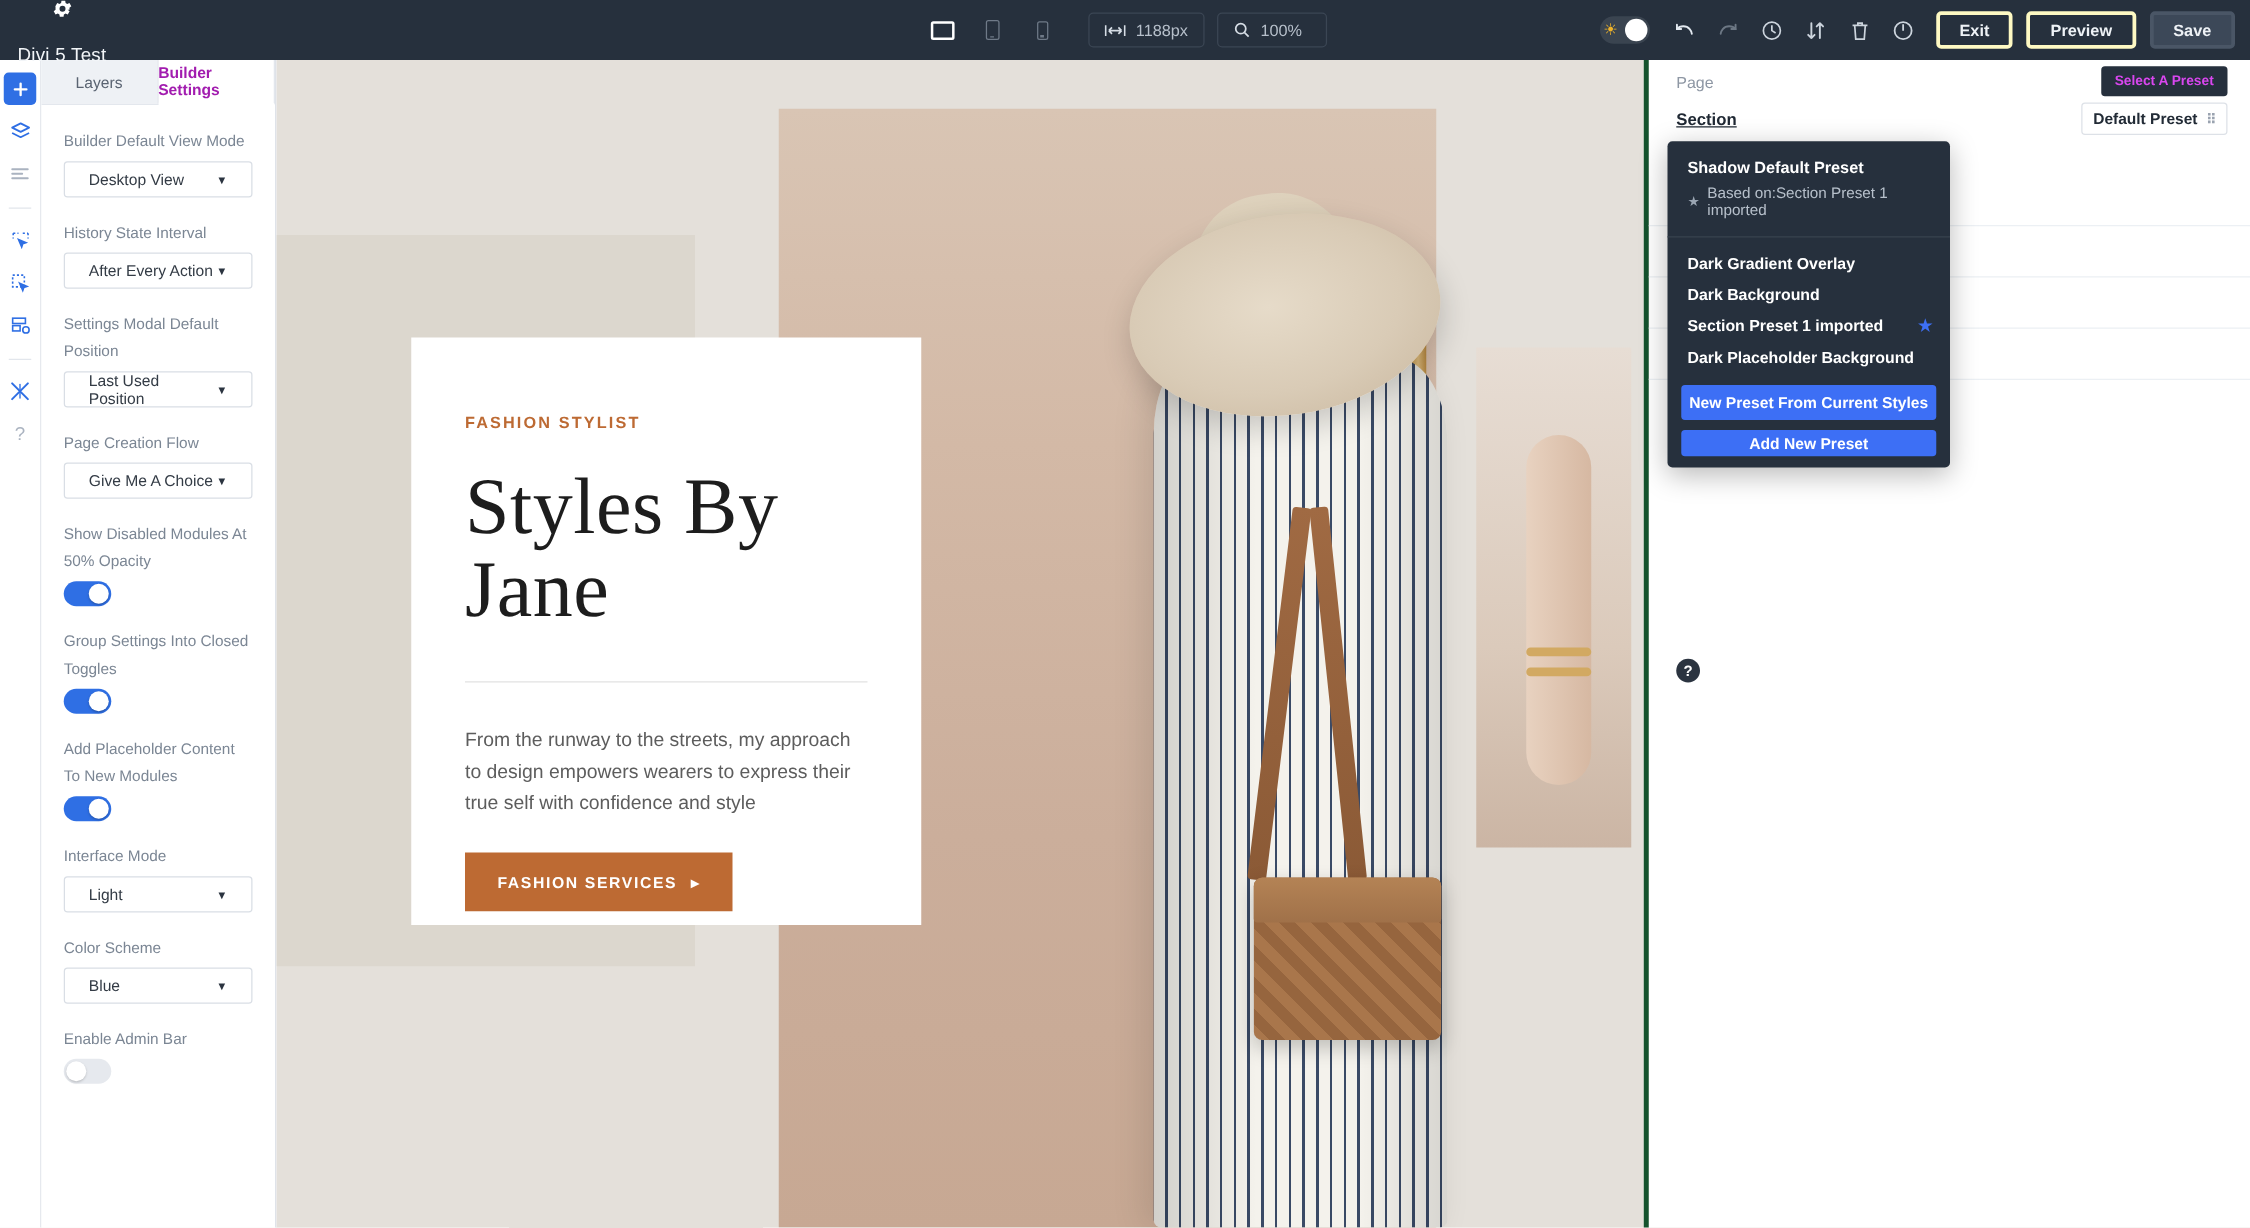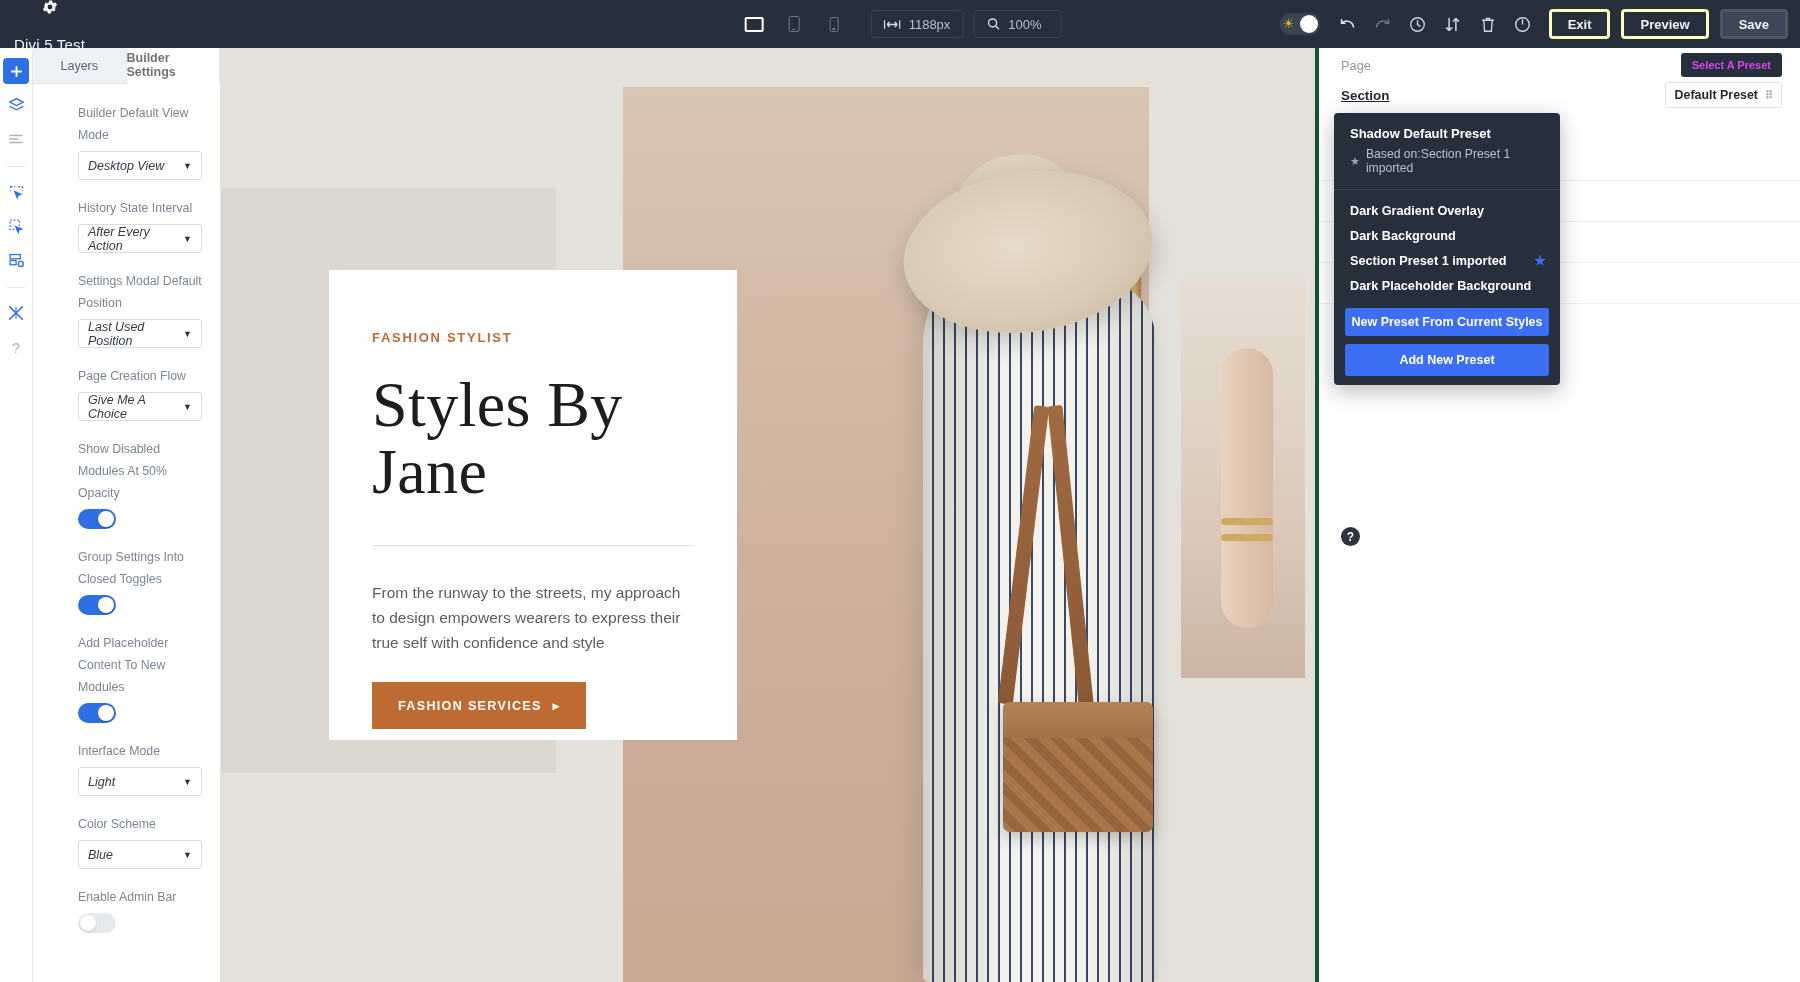--- a/index.html
+++ b/index.html
@@ -100,29 +100,29 @@
     border-right: 1px solid #dfe3e9;
     z-index: 25;
     overflow: hidden;
   }
   .tabs { display: flex; height: 36px; border-bottom: 1px solid #e3e7ed; background:#f4f6f9; }
   .tab {
     flex: 1; display: flex; align-items: center; justify-content: center;
     font-size: 12.5px; color: #5a6472; cursor: pointer; background:#eef1f5;
     border-right:1px solid #e3e7ed;
   }
-  .tab.active { background: #fff; color: #737373; font-weight: bold; border-bottom: 2px solid #fff; margin-bottom:-1px; }
+  .tab.active { background: #fff; color: #a21caf; font-weight: bold; border-bottom: 2px solid #fff; margin-bottom:-1px; }
   .lp-body { padding: 18px 18px 20px 18px; }
-  .field { margin-bottom: 17px; margin-left: 27px; }
+  .field { margin-bottom: 17px; }
   .flabel { font-size: 12.3px; color: #7b8694; line-height: 22px; margin-bottom: 5px; }
   .select {
     height: 29px; border: 1px solid #d9dee5; border-radius: 3px;
     background: #fff;
     display: flex; align-items: center; justify-content: space-between;
-    padding: 0 9px; font-size: 12.5px; color: #333b45; cursor: pointer; font-style: italic;
+    padding: 0 19px; font-size: 12.5px; color: #333b45; cursor: pointer;
   }
   .select .caret { font-size: 9px; color: #2b3440; }
   .toggle {
     width: 38px; height: 20px; border-radius: 10px; background: #2f6fe4;
     display: flex; align-items: center; justify-content: flex-end;
     padding: 2px; cursor: pointer; margin-top: 3px;
   }
   .toggle.off { background: #e6e9ee; justify-content: flex-start; }
   .toggle .knob { width: 16px; height: 16px; border-radius: 50%; background: #fff; box-shadow: 0 1px 2px rgba(0,0,0,.25); }
   .toggle.off .knob { background:#fff; box-shadow: 0 1px 2px rgba(0,0,0,.18); }
@@ -286,21 +286,21 @@
     padding: 0 14px 0 16px;
     font-size: 12.7px; font-weight: bold; color: #fff; cursor: pointer;
   }
   .dd-item .fav { color: #3d6ff5; font-size: 13px; }
   .dd-btn {
     margin: 6px 11px 0 11px; height: 28px; border-radius: 3px;
     background: #3d6ff5; color: #fff;
     font-size: 12.5px; font-weight: bold;
     display: flex; align-items: center; justify-content: center; cursor: pointer;
   }
-  .dd-btn.second { margin-top: 8px; height: 32px; }
+  .dd-btn.second { margin-top: 8px; height: 21px; }
 </style>
 </head>
 <body>
 
 <div class="topbar">
   <div class="tb-left">
     <div class="tb-gear">
       <svg width="18" height="18" viewBox="0 0 24 24" fill="#ffffff">
           <path d="M19.4 13a7.8 7.8 0 000-2l2-1.6-2-3.4-2.4 1a7.6 7.6 0 00-1.7-1l-.4-2.5h-4l-.4 2.5c-.6.2-1.2.6-1.7 1l-2.4-1-2 3.4L4.6 11a7.8 7.8 0 000 2l-2 1.6 2 3.4 2.4-1c.5.4 1.1.8 1.7 1l.4 2.5h4l.4-2.5c.6-.2 1.2-.6 1.7-1l2.4 1 2-3.4-2.2-1.6zM12 15.2A3.2 3.2 0 1112 8.8a3.2 3.2 0 010 6.4z"></path>
         </svg>

